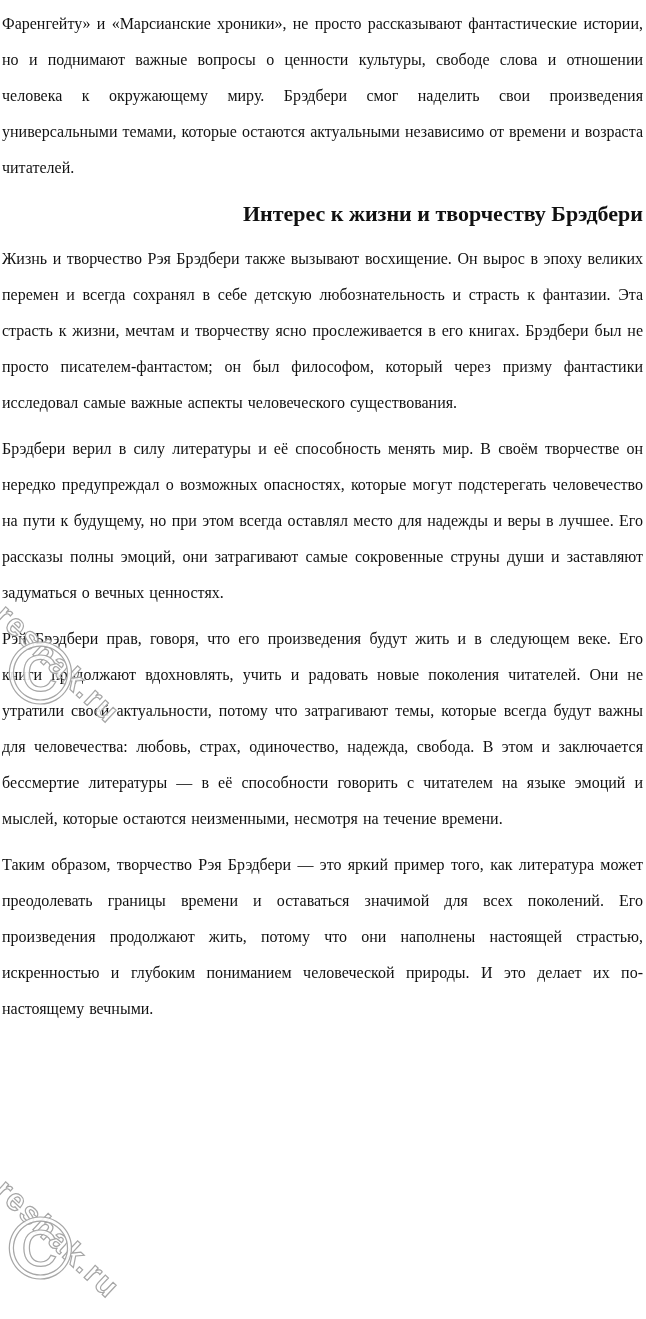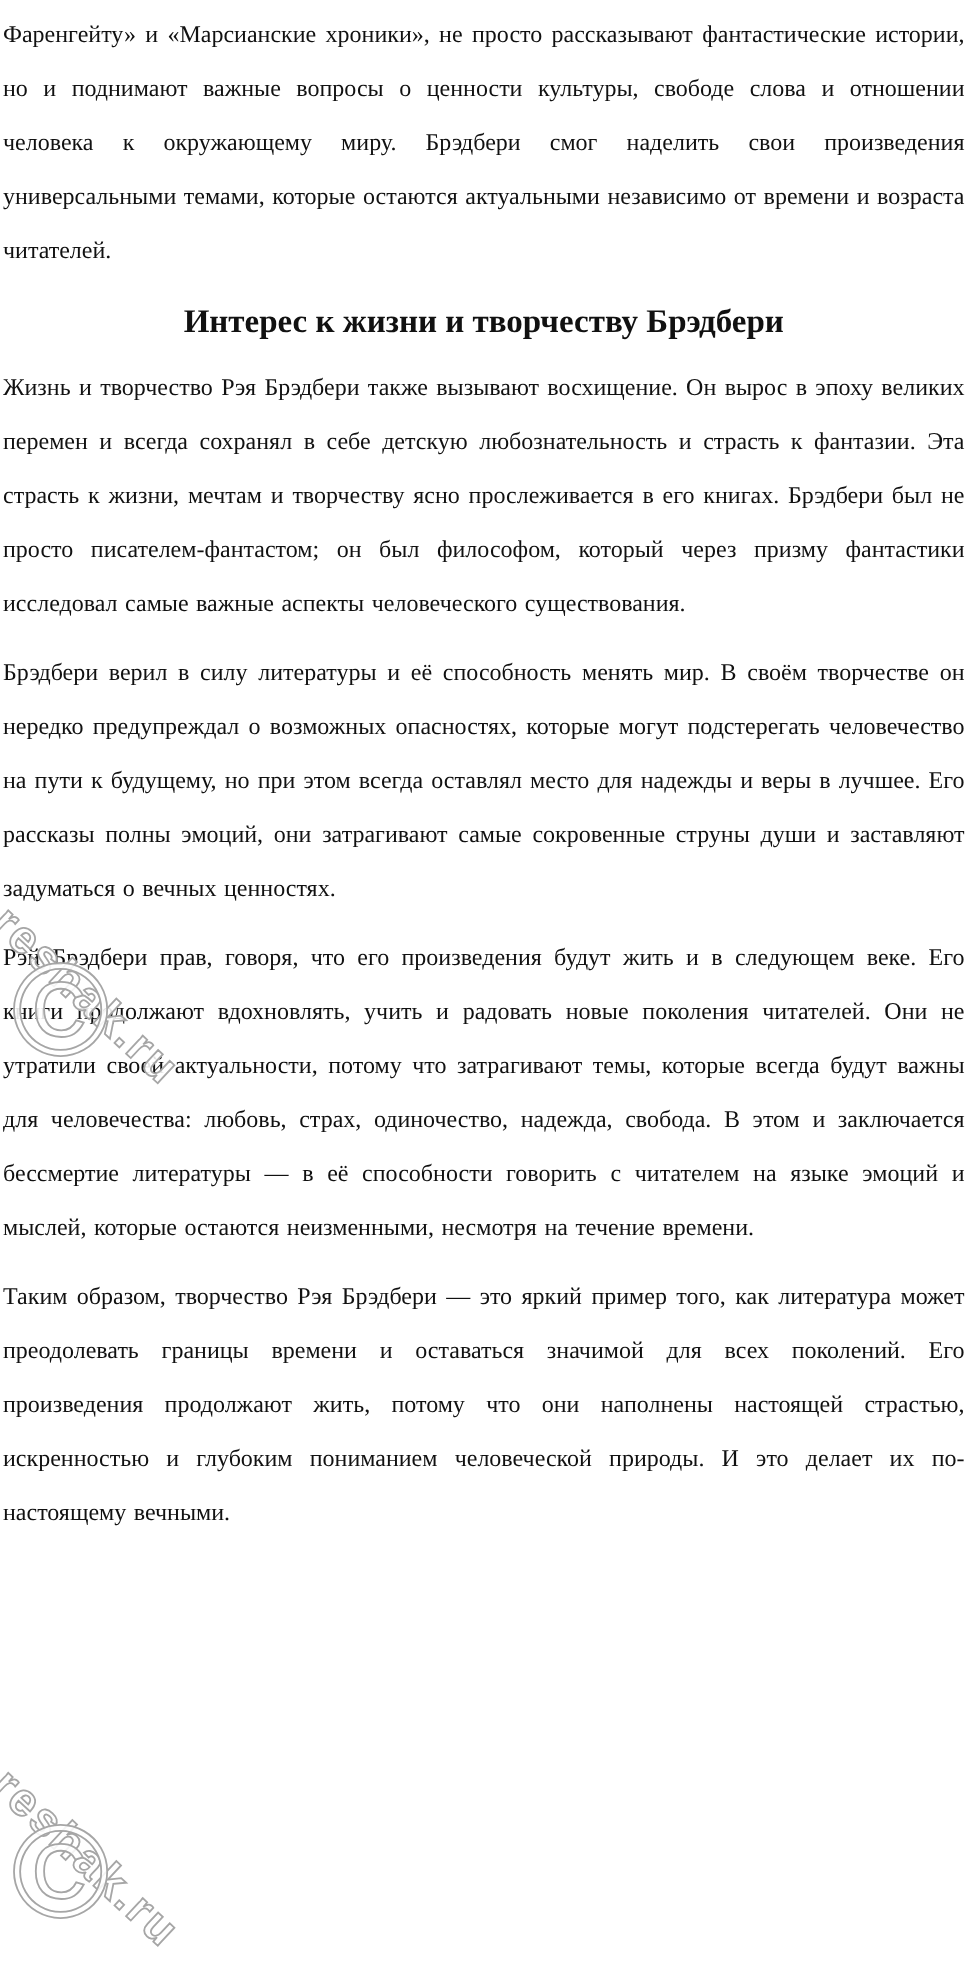--- a/index.html
+++ b/index.html
@@ -26,21 +26,21 @@
     line-height: 36px;
     text-align: justify;
     text-justify: inter-word;
     word-spacing: 1px;
   }
   .page h2 {
     margin: 6px 0 9px 0;
     font-size: 22px;
     line-height: 36px;
     font-weight: bold;
-    text-align: center;
+    text-align: right;
   }
   
   .watermark {
     position: absolute;
     width: 180px;
     height: 160px;
     z-index: 2;
     pointer-events: none;
   }
   .wm-text {

